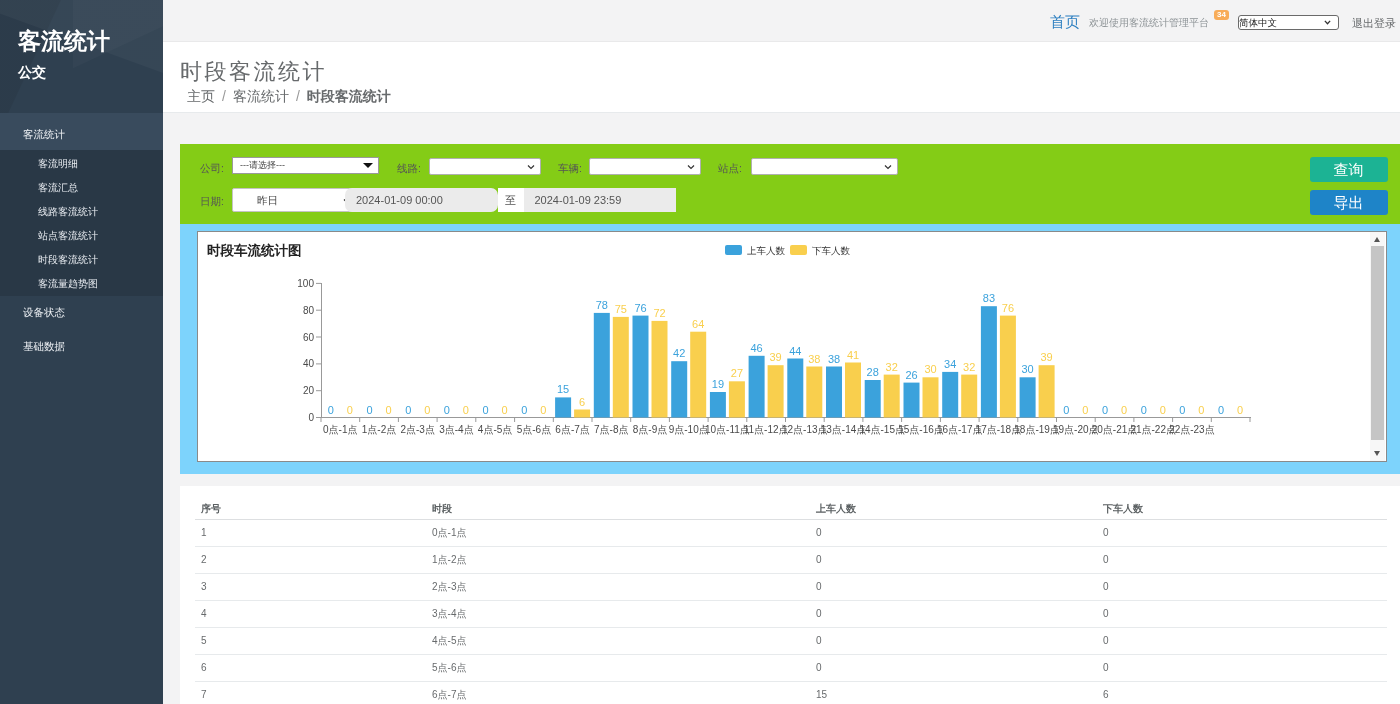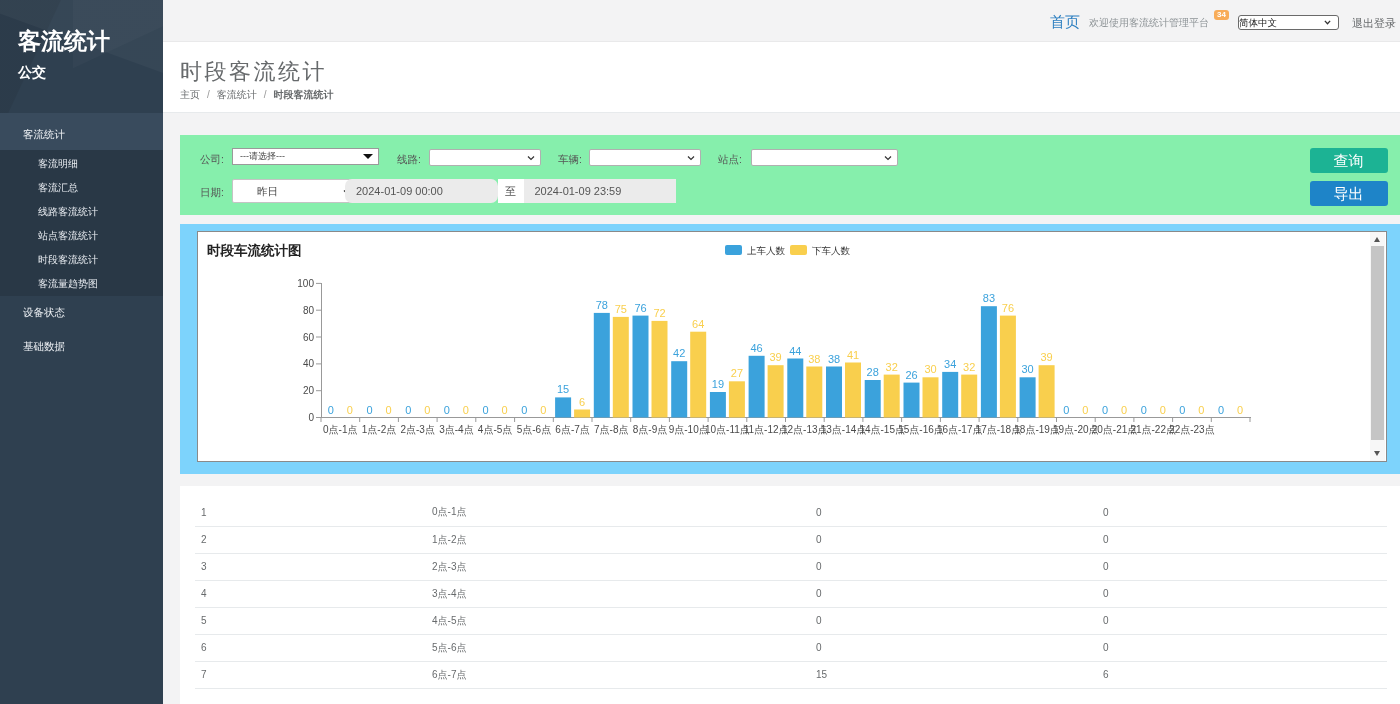--- a/index.html
+++ b/index.html
@@ -31,26 +31,26 @@
 #homelink { position:absolute; left:1050px; top:13px; font-size:15px; color:#2d7fc0; }
 #welcome { position:absolute; left:1089px; top:16px; font-size:10px; color:#8d9396; white-space:nowrap; }
 #badge { position:absolute; left:1214px; top:10px; width:15px; height:10px; background:#f8ac59; color:#fff; font-size:8px; font-weight:bold; line-height:10px; text-align:center; border-radius:3px; }
 #langsel { position:absolute; left:1238px; top:15px; width:101px; height:15px; background:#fff; border:1px solid #6a6a6a; border-radius:3px; font-size:9.5px; color:#222; line-height:13px; padding-left:0; }
 #langsel .chev { position:absolute; right:7px; top:3px; width:7px; height:7px; }
 #logout { position:absolute; left:1352px; top:16px; font-size:11px; color:#676a6c; white-space:nowrap; }
 
 
 #pagehead { position:absolute; left:163px; top:42px; width:1237px; height:71px; background:#ffffff; border-bottom:1px solid #e7eaec; }
 #ptitle { position:absolute; left:17px; top:15px; font-size:22px; color:#676a6c; letter-spacing:2.5px; }
-#crumbs { position:absolute; left:17px; top:46px; font-size:10px; color:#676a6c; }
+#crumbs { position:absolute; left:24px; top:46px; font-size:14px; color:#676a6c; }
 #crumbs .sep { color:#999; padding:0 7px; }
 #crumbs b { color:#676a6c; }
 
 
-#filter { position:absolute; left:180px; top:135px; width:1220px; height:80px; background:#86efac; }
+#filter { position:absolute; left:180px; top:144px; width:1220px; height:80px; background:#84cc16; }
 .flabel { position:absolute; font-size:10.5px; color:#555; }
 .sel { position:absolute; background:#fff; border:1px solid #b0b0b0; border-radius:2px; }
 .chevthin { position:absolute; width:8px; height:8px; }
 #msel { position:absolute; left:52px; top:13px; width:147px; height:17px; border:1px solid #9a9a9a; background:#fff; font-size:9px; color:#444; line-height:15px; padding-left:7px; }
 #msel .tri { position:absolute; right:5px; top:5px; width:0; height:0; border-left:5px solid transparent; border-right:5px solid transparent; border-top:5.5px solid #111; }
 .dsel { position:absolute; top:44px; height:24px; background:#fff; border:1px solid #c4c4c4; border-radius:2px; font-size:10.5px; color:#444; line-height:22px; }
 .dinput { position:absolute; top:44px; height:24px; background:#ebebeb; font-size:11px; color:#555; line-height:24px; }
 #zhi { position:absolute; left:317.5px; top:44px; width:26px; height:24px; background:#fff; text-align:center; font-size:11px; color:#555; line-height:24px; }
 .btn { position:absolute; left:1129.5px; width:78px; height:25px; border-radius:3px; color:#fff; font-size:15px; text-align:center; line-height:25px; }
 #btnq { top:13px; background:#1cb394; }
@@ -298,20 +298,26 @@
 
   <div id="tablepanel">
     <table id="tbl">
       <colgroup>
           <col style="width:231px">
           <col style="width:384px">
           <col style="width:287px">
           <col style="width:290px">
         </colgroup>
       <tbody>
+          <tr>
+            <th>序号</th>
+            <th>时段</th>
+            <th>上车人数</th>
+            <th>下车人数</th>
+          </tr>
       <tr>
             <td>1</td>
             <td>0点-1点</td>
             <td>0</td>
             <td>0</td>
           </tr>
       <tr>
             <td>2</td>
             <td>1点-2点</td>
             <td>0</td>

